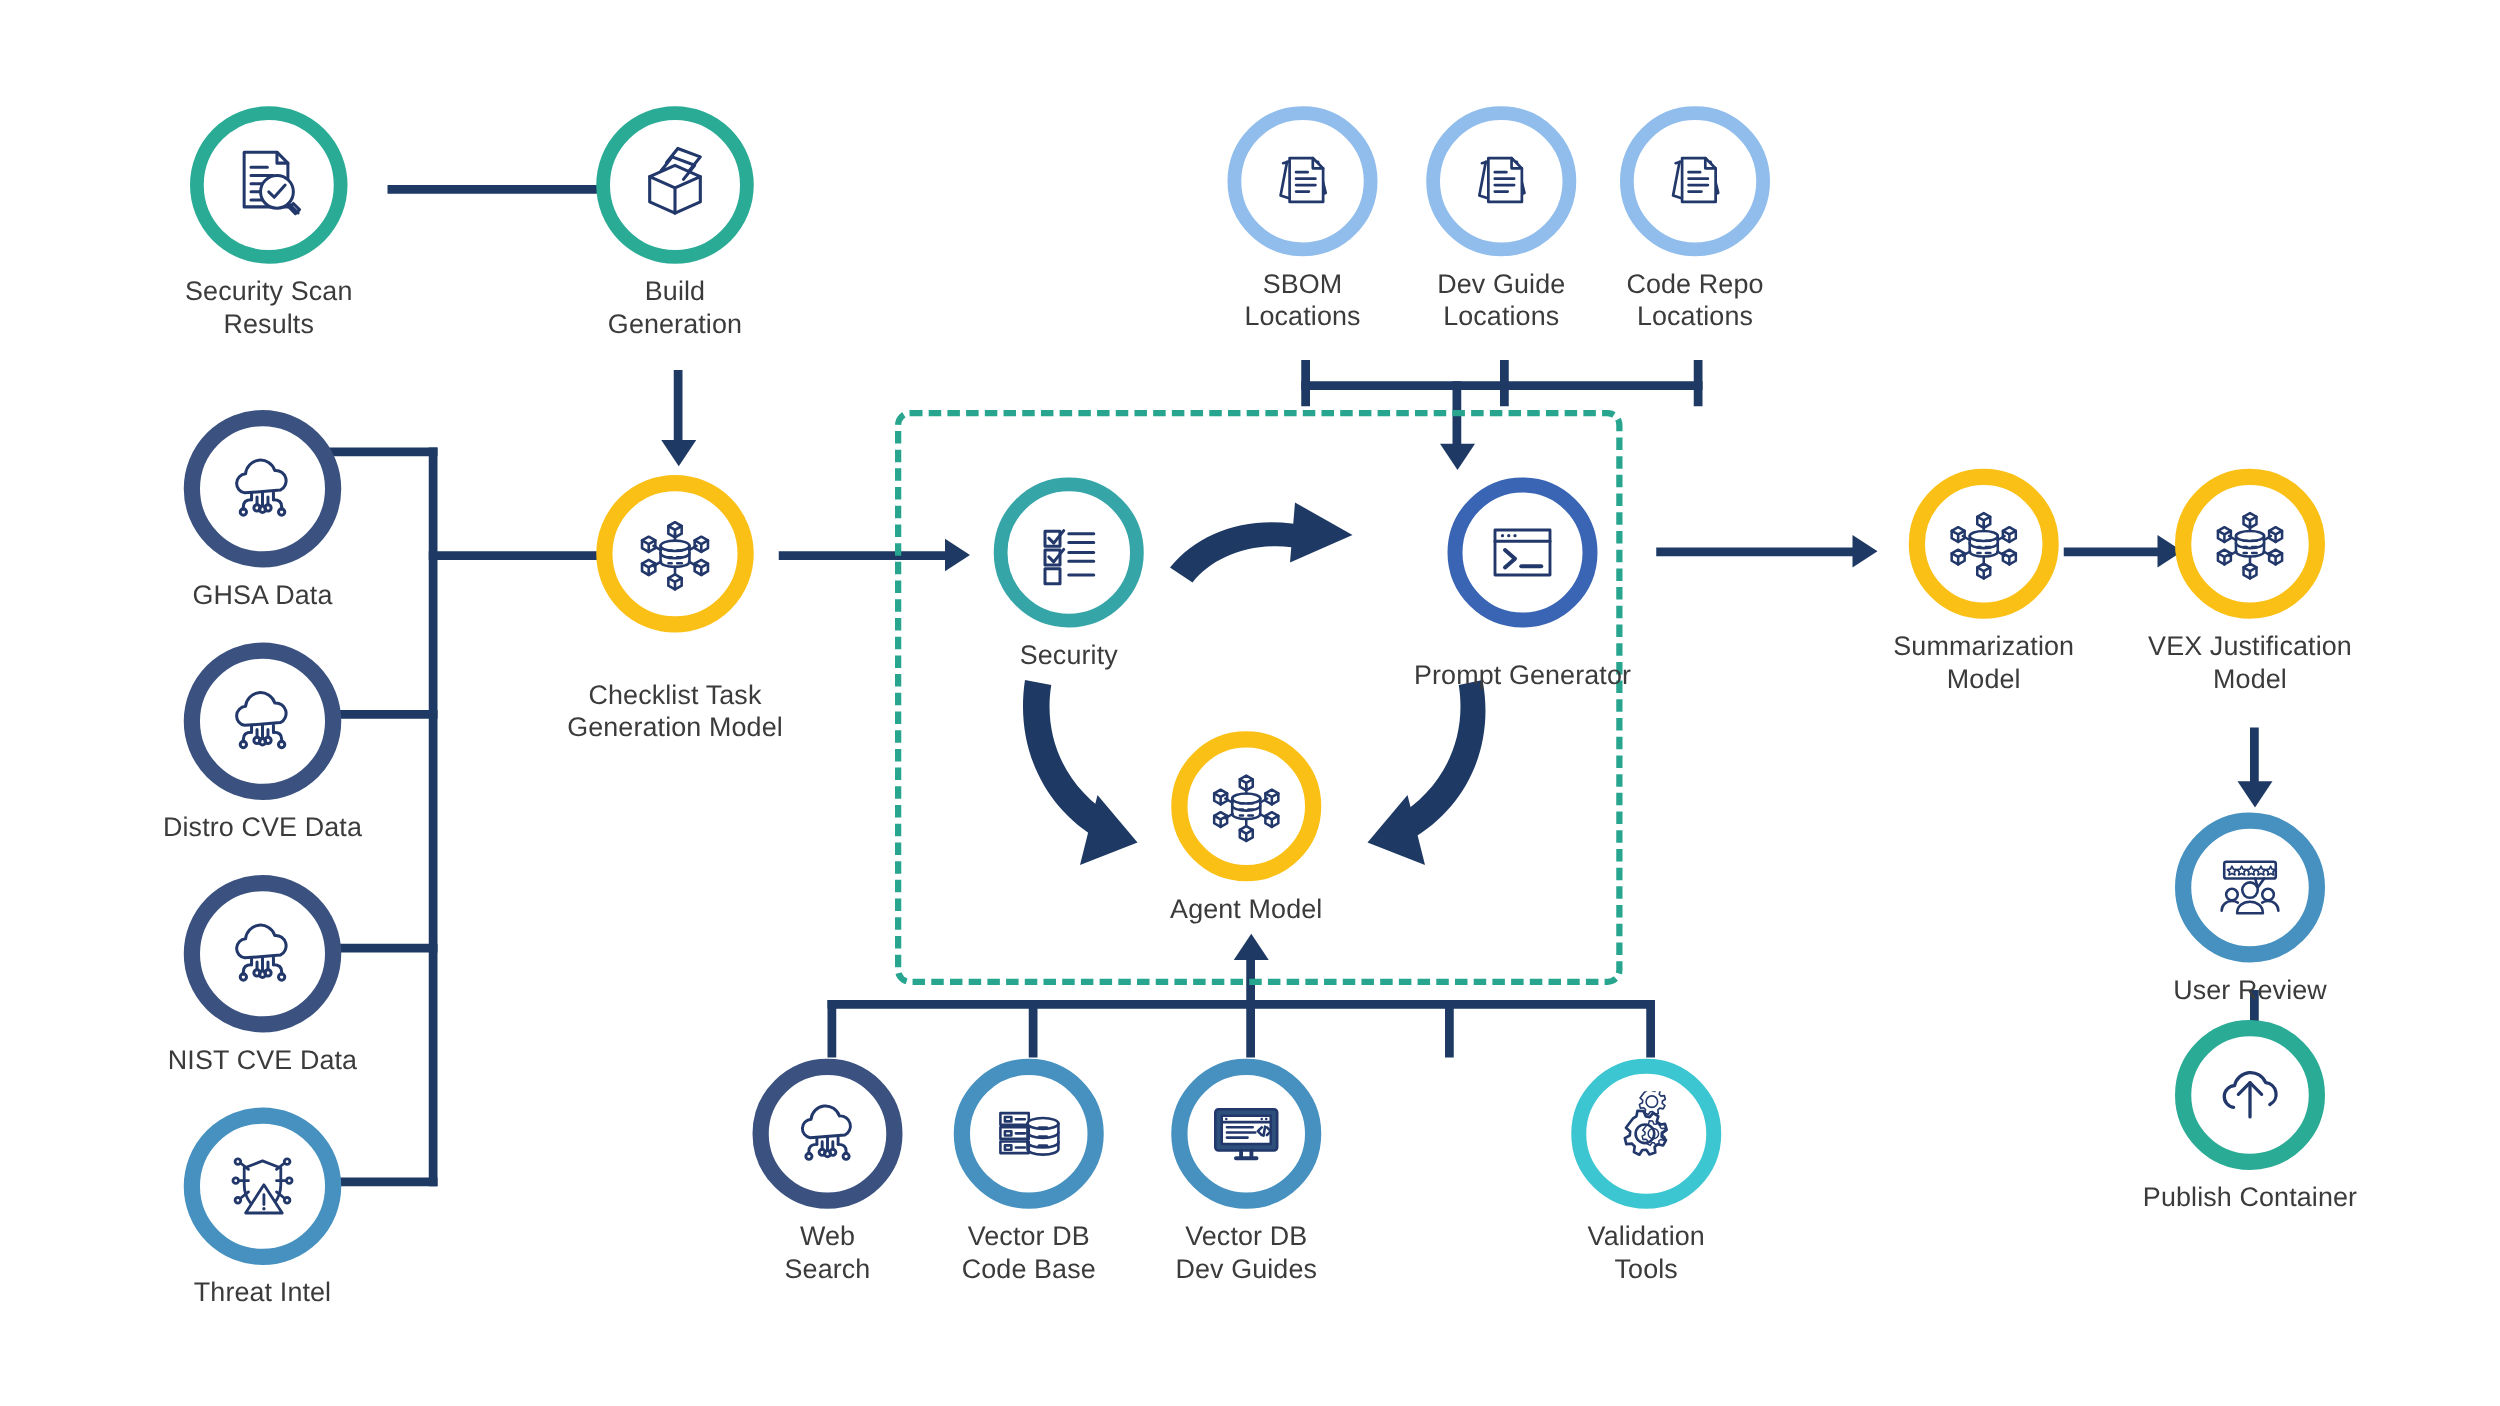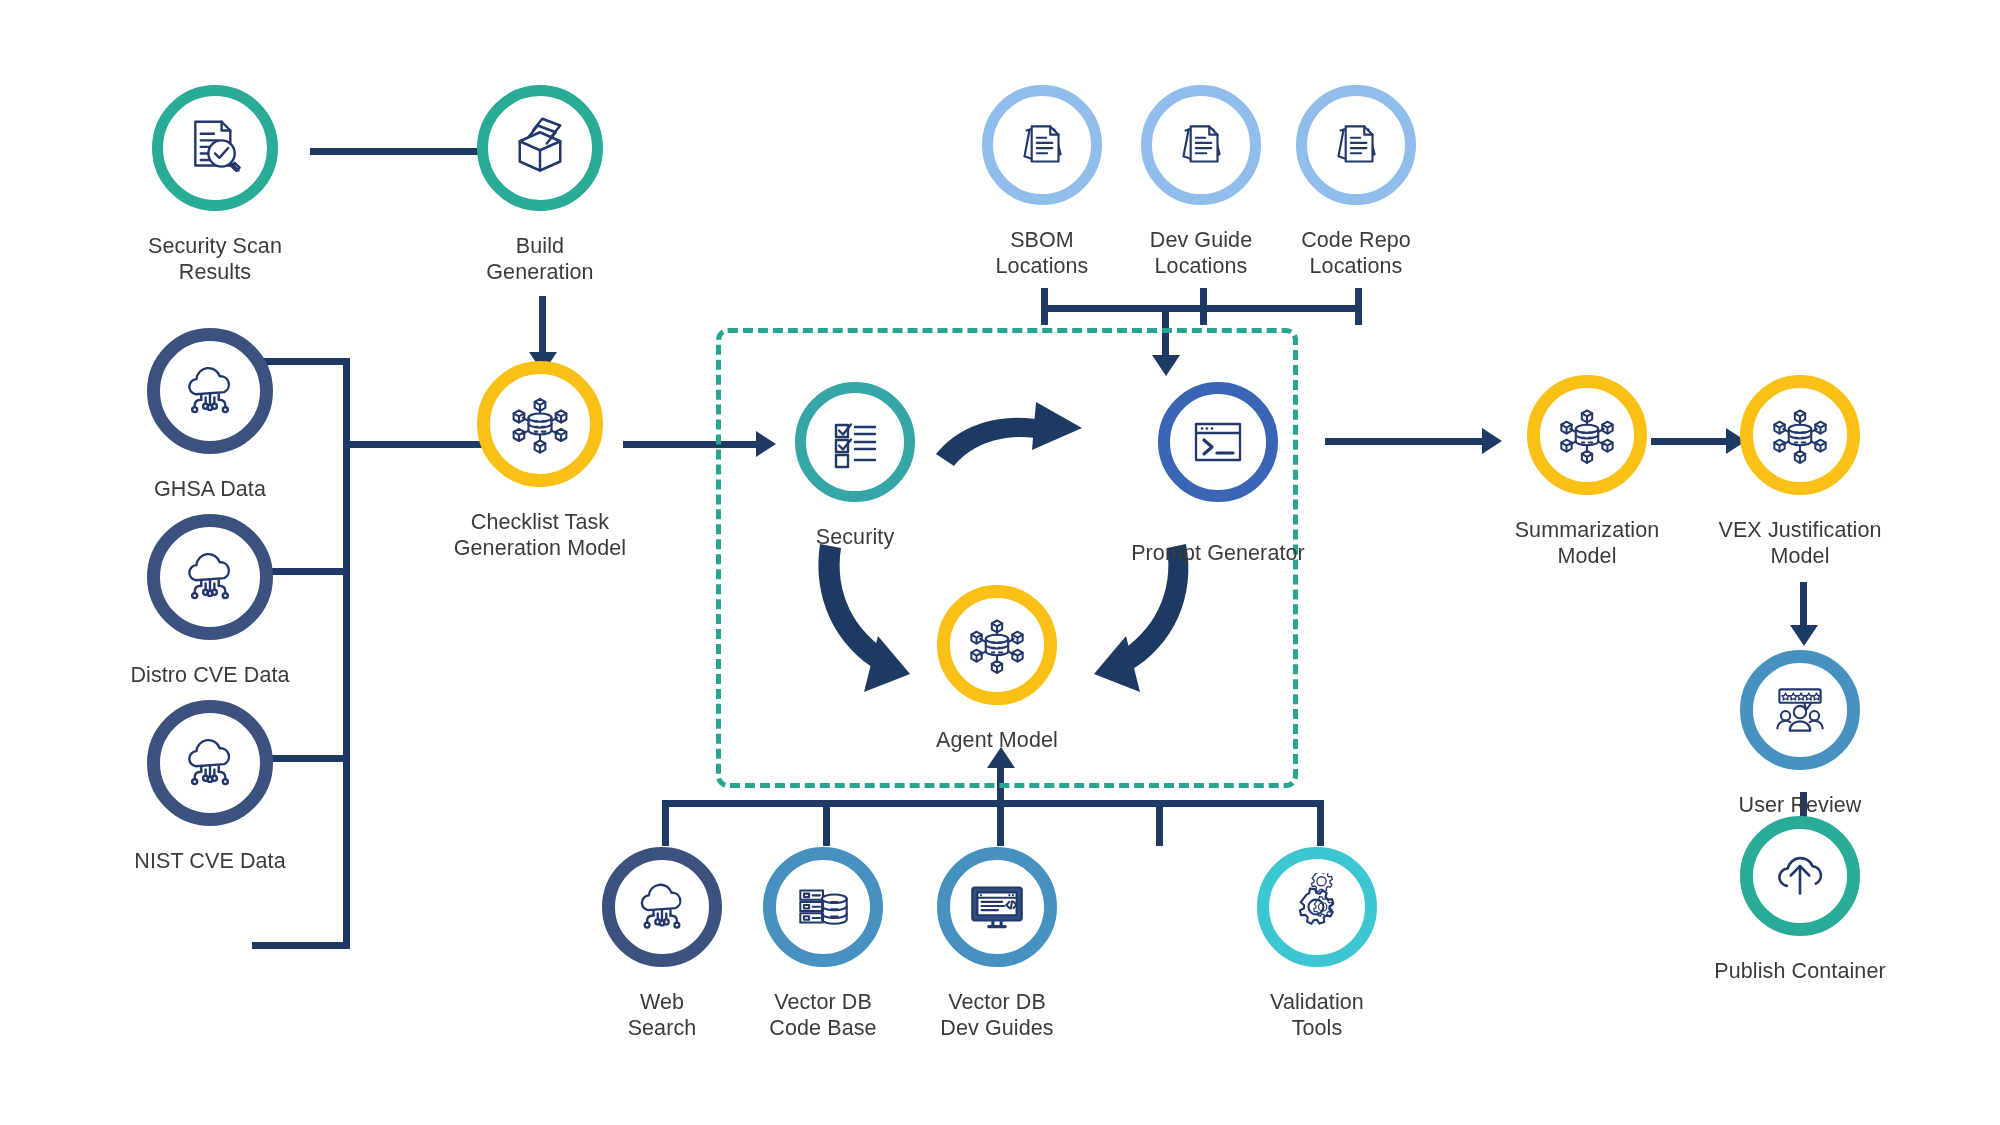--- a/index.html
+++ b/index.html
@@ -7,21 +7,21 @@
   body{width:2000px;height:1125px;overflow:hidden;
        font-family:"Liberation Sans","DejaVu Sans",sans-serif;}
   #stage{position:relative;width:2000px;height:1125px;background:#ffffff;}
 
   
   .node{position:absolute;display:flex;flex-direction:column;
         align-items:center;width:220px;}
   .ring{border-radius:50%;background:#ffffff;box-sizing:border-box;
         display:flex;align-items:center;justify-content:center;}
   .ring svg{display:block;}
-  .label{margin-top:22px;text-align:center;color:#3b3b3b;
+  .label{margin-top:9px;text-align:center;color:#3b3b3b;
          font-size:21.5px;line-height:26px;letter-spacing:.1px;
          font-family:"Liberation Sans","DejaVu Sans",sans-serif;
          white-space:pre-line;font-weight:400;}
 
   
   .ln{position:absolute;background:#1e3a64;}
   .hl{height:7px;}
   .vl{width:7px;}
   .arrow{position:absolute;width:0;height:0;}
   .ar-right{border-top:13px solid transparent;border-bottom:13px solid transparent;
@@ -176,22 +176,40 @@
         <circle cx="18" cy="49" r="2.3"></circle>
           <circle cx="46" cy="49" r="2.3"></circle>
         <circle cx="28" cy="46" r="2.3"></circle>
           <circle cx="36" cy="46" r="2.3"></circle>
         <circle cx="32" cy="47" r="2.3"></circle>
       </svg>
     </div>
     <div class="label">NIST CVE Data</div>
   </div>
 
-
-  <div class="node" style="left:430px;top:361px;">
+  <div class="node" style="left:100px;top:886px;">
+    <div class="ring" style="width:126px;height:126px;border:13px solid #4691c0;">
+      <svg width="72" height="72" viewBox="0 0 64 64" fill="none" stroke="#22376a" stroke-width="2" stroke-linecap="round" stroke-linejoin="round">
+        <path d="M32 14l13 5v12c0 10-6.5 16.5-13 19.5C25.5 47.5 19 41 19 31V19z"></path>
+        <path d="M22 20l-5-4M22 28h-6M22 36l-5 4M42 20l5-4M42 28h6M42 36l5 4"></path>
+        <circle cx="14.5" cy="14.5" r="2"></circle>
+          <circle cx="13" cy="28" r="2"></circle>
+          <circle cx="14.5" cy="42" r="2"></circle>
+        <circle cx="49.5" cy="14.5" r="2"></circle>
+          <circle cx="51" cy="28" r="2"></circle>
+          <circle cx="49.5" cy="42" r="2"></circle>
+        <path d="M33 31l13 20H20z" fill="#fff"></path>
+        <path d="M33 38v7"></path>
+          <circle cx="33" cy="48" r="1.2" fill="#22376a" stroke="none"></circle>
+      </svg>
+    </div>
+    <div class="label">Threat Intel</div>
+  </div>
+
+  <div class="node" style="left:430px;top:380px;gap:28px;">
     <div class="ring" style="width:126px;height:126px;border:13px solid #fbc016;">
       <svg width="74" height="74" viewBox="0 0 64 64" fill="none" stroke="#22376a" stroke-width="1.8" stroke-linecap="round" stroke-linejoin="round">
         <ellipse cx="32" cy="26.5" rx="10" ry="3.6"></ellipse>
         <path d="M22 26.5v11c0 2 4.5 3.6 10 3.6s10-1.6 10-3.6v-11"></path>
         <path d="M22 31.5c0 2 4.5 3.6 10 3.6s10-1.6 10-3.6"></path>
         <path d="M27.5 29.8h2.2M33.5 29.8h3.2M27.5 34.4h2.2M33.5 34.4h3.2M27.5 38.6h2.2M33.5 38.6h3.2"></path>
         <path d="M32 22.9v-5M32 41.1v5M22.3 29.5l-5.2-3M41.7 29.5l5.2-3M22.3 37.5l-5.2 3M41.7 37.5l5.2 3"></path>
         <g>
           <path d="M32 10.2l4.6 2.6v5.3L32 20.7l-4.6-2.6v-5.3z"></path>
             <path d="M27.4 12.8L32 15.4l4.6-2.6M32 15.4v5.3"></path>

